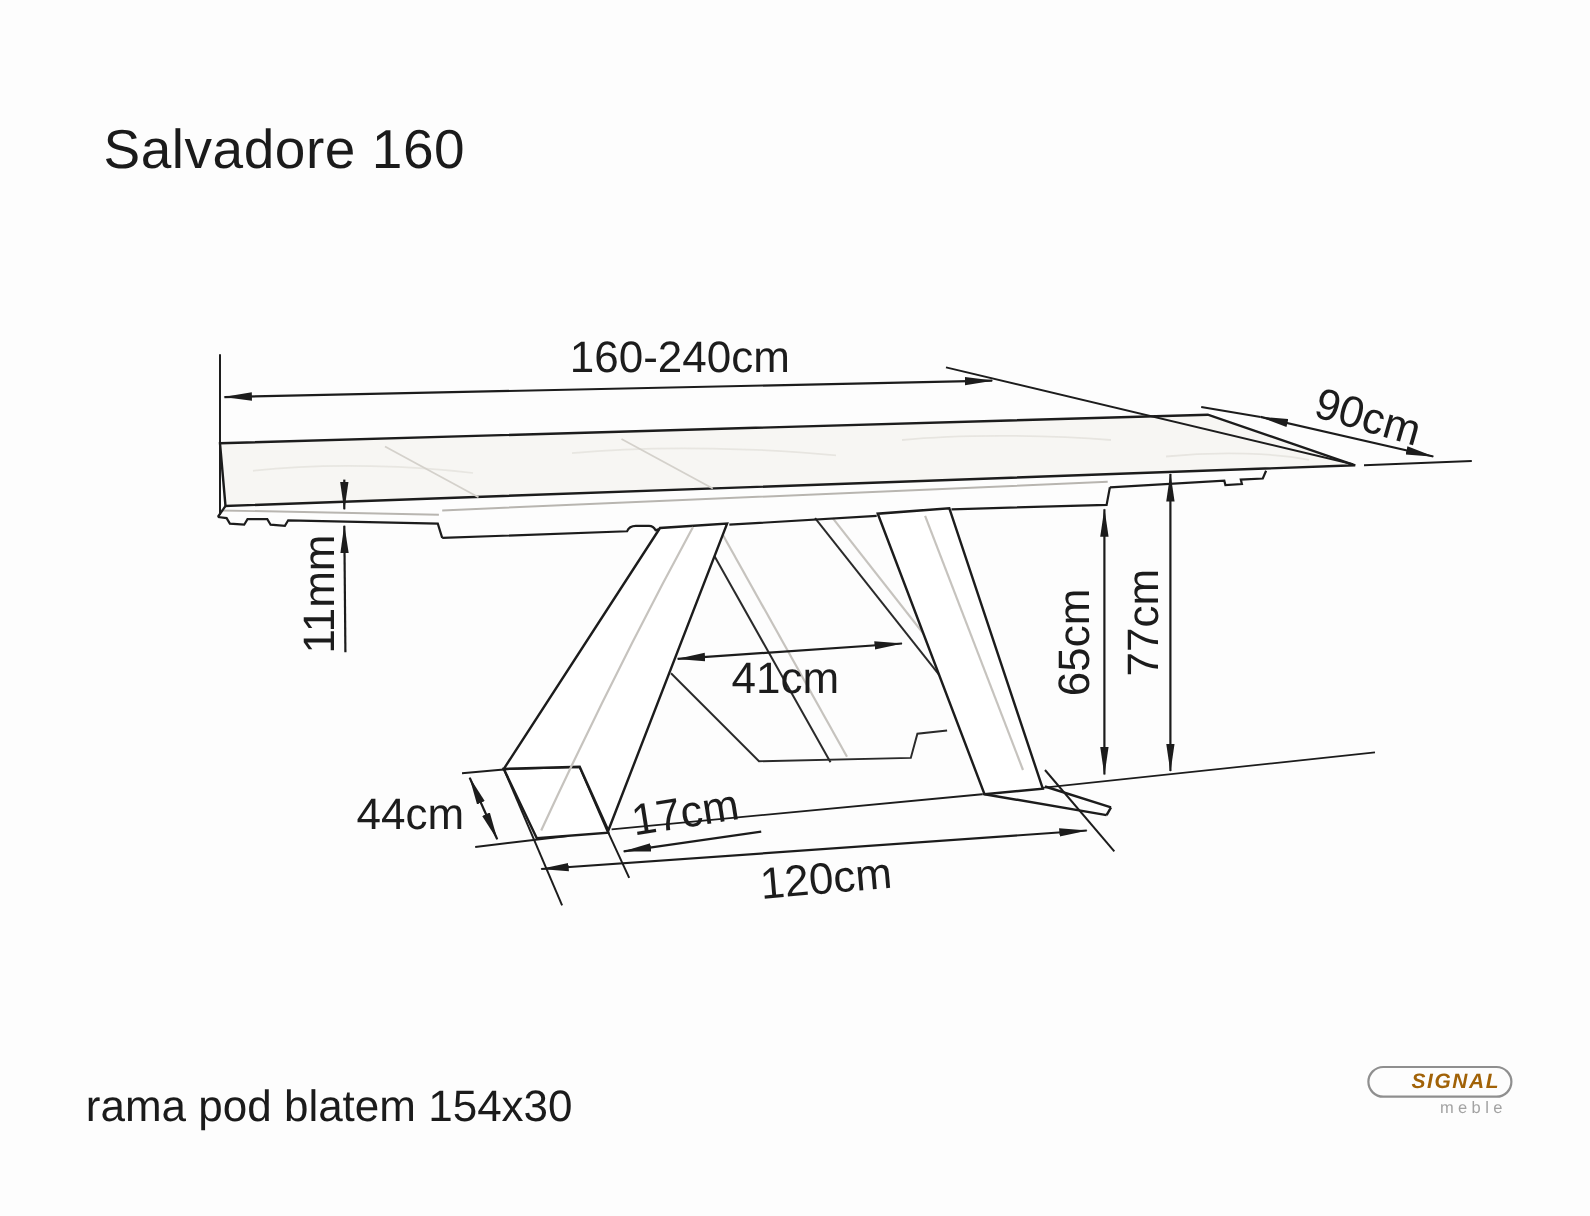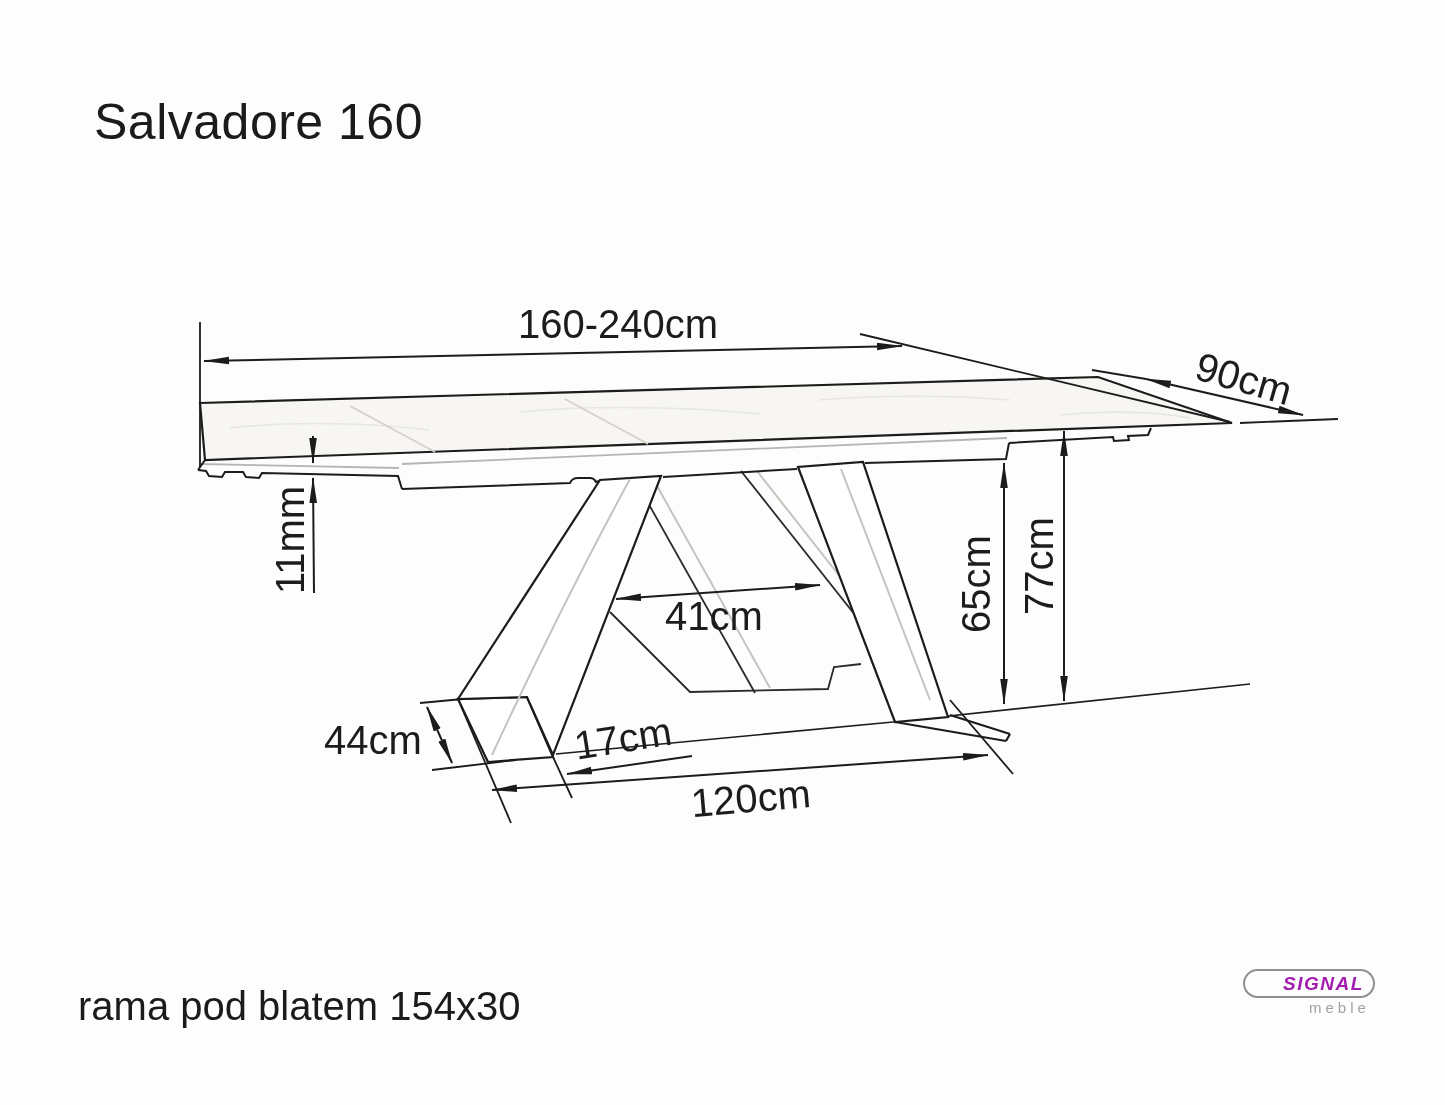--- a/index.html
+++ b/index.html
@@ -3,21 +3,21 @@
 <meta charset="utf-8">
 <style>
   html,body{margin:0;padding:0;}
   body{
     width:1445px;height:1105px;position:relative;
     background:#fdfdfd;overflow:hidden;
     font-family:"Liberation Sans", sans-serif;
     color:#1c1c1c;
   }
   .page-title{
-    position:absolute;left:94px;top:93px;
+    position:absolute;left:94px;top:107px;
     font-size:50px;letter-spacing:0.5px;color:#1b1b1b;
   }
   .footnote{
     position:absolute;left:78px;top:938px;
     font-size:40px;color:#1b1b1b;margin-top:46px;
   }
   .drawing{position:absolute;left:0;top:0;}
   .dim-text{
     font-family:"Liberation Sans", sans-serif;
     font-size:40px;fill:#1c1c1c;
@@ -25,21 +25,21 @@
   .logo{
     position:absolute;left:1243px;top:969px;width:132px;height:44px;
   }
   .logo-pill{
     box-sizing:border-box;width:132px;height:29px;
     border:2px solid #8f8f8f;border-radius:15px;
     display:flex;align-items:center;justify-content:center;
   }
   .logo-brand{
     font-style:italic;font-weight:bold;font-size:19px;
-    letter-spacing:1.5px;color:#a21caf;margin-left:29px;
+    letter-spacing:1.5px;color:#a16207;margin-left:29px;
   }
   .logo-sub{
     position:absolute;left:66px;top:30px;
     font-size:15px;letter-spacing:4px;color:#a2a2a2;
   }
 </style>
 </head>
 <body>
 
 <div class="page-title">Salvadore 160</div>

